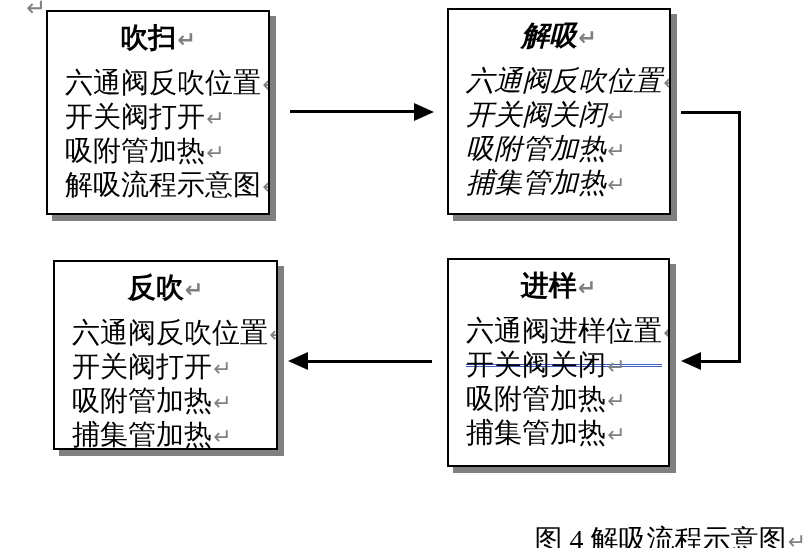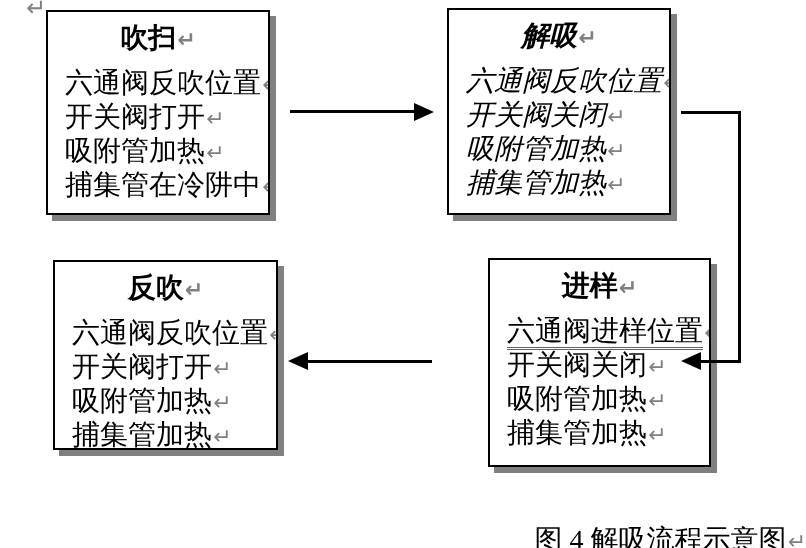--- a/index.html
+++ b/index.html
@@ -25,21 +25,21 @@
   .bline.empty-line { text-align:center; padding-right:17px; }
   .pmark {
     color:#808080; font-family:"DejaVu Sans",sans-serif;
     font-size:22px; padding-left:1px;
   }
   .stray-mark {
     position:absolute; left:26px; top:-6px;
     color:#808080; font-family:"DejaVu Sans",sans-serif; font-size:24px;
   }
   .spell-underline {
-    border-bottom:3px double #4060c0; padding-bottom:1px;
+    border-bottom:3px double #4060c0; padding-bottom:18px;
   }
   .aline { position:absolute; background:#000; }
   .ahead {
     position:absolute; width:0; height:0;
     border-top:9px solid transparent; border-bottom:9px solid transparent;
   }
   .ahead.right { border-left:20px solid #000; }
   .ahead.left  { border-right:20px solid #000; }
   .caption {
     position:absolute; left:0; top:496px; width:806px;
@@ -54,21 +54,21 @@
   <span class="stray-mark">↵</span>
 
   <div class="flow-box" style="left:46px;top:10px;width:224px;height:205px;">
     <div class="box-title">
       <span>吹扫</span><span class="pmark">↵</span>
     </div>
     <div class="box-lines">
       <div class="bline"><span>六通阀反吹位置</span><span class="pmark">↵</span></div>
       <div class="bline"><span>开关阀打开</span><span class="pmark">↵</span></div>
       <div class="bline"><span>吸附管加热</span><span class="pmark">↵</span></div>
-      <div class="bline"><span>捕集管在冷阱中</span><span class="pmark">↵</span></div>
+      <div class="bline"><span>解吸流程示意图</span><span class="pmark">↵</span></div>
     </div>
   </div>
 
   <div class="flow-box" style="left:447px;top:8px;width:224px;height:207px;font-style:italic;">
     <div class="box-title">
       <span>解吸</span><span class="pmark">↵</span>
     </div>
     <div class="box-lines">
       <div class="bline"><span>六通阀反吹位置</span><span class="pmark">↵</span></div>
       <div class="bline"><span>开关阀关闭</span><span class="pmark">↵</span></div>
@@ -83,21 +83,21 @@
     </div>
     <div class="box-lines">
       <div class="bline"><span>六通阀反吹位置</span><span class="pmark">↵</span></div>
       <div class="bline"><span>开关阀打开</span><span class="pmark">↵</span></div>
       <div class="bline"><span>吸附管加热</span><span class="pmark">↵</span></div>
       <div class="bline"><span>捕集管加热</span><span class="pmark">↵</span></div>
       <div class="bline empty-line"><span class="pmark">↵</span></div>
     </div>
   </div>
 
-  <div class="flow-box" style="left:447px;top:258px;width:223px;height:209px;margin-left:41px;">
+  <div class="flow-box" style="left:447px;top:258px;width:223px;height:209px;">
     <div class="box-title">
       <span>进样</span><span class="pmark">↵</span>
     </div>
     <div class="box-lines">
       <div class="bline"><span class="spell-underline">六通阀进样位置</span><span class="pmark">↵</span></div>
       <div class="bline"><span>开关阀关闭</span><span class="pmark">↵</span></div>
       <div class="bline"><span>吸附管加热</span><span class="pmark">↵</span></div>
       <div class="bline"><span>捕集管加热</span><span class="pmark">↵</span></div>
     </div>
   </div>

